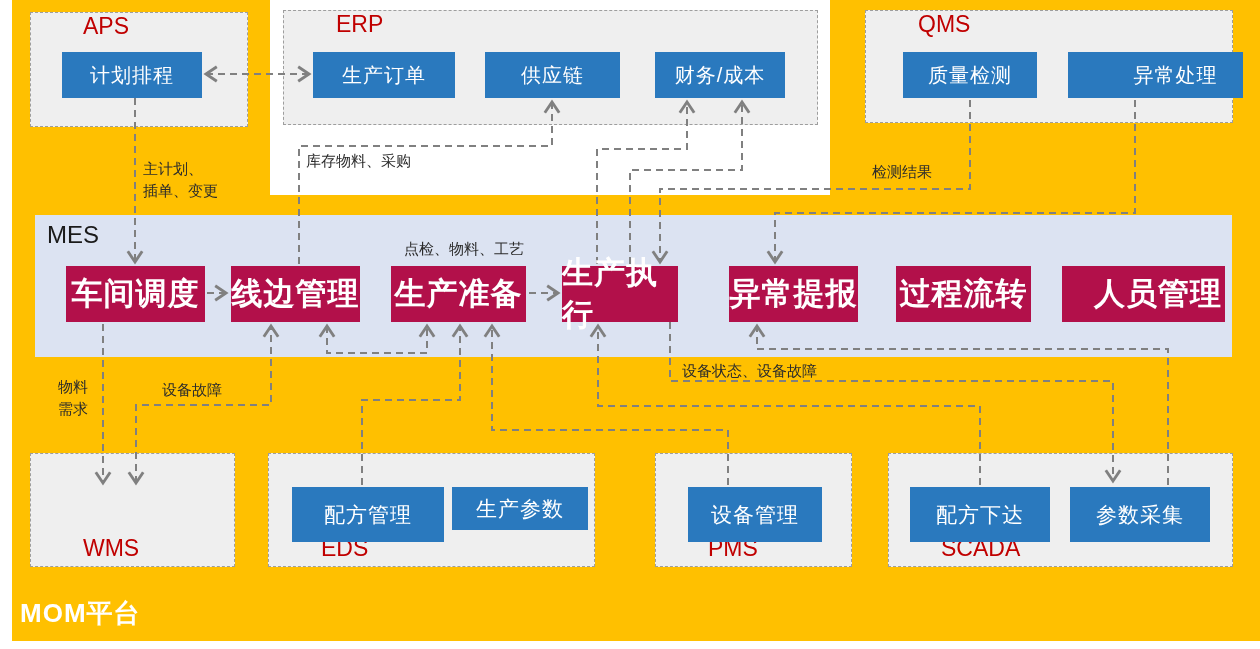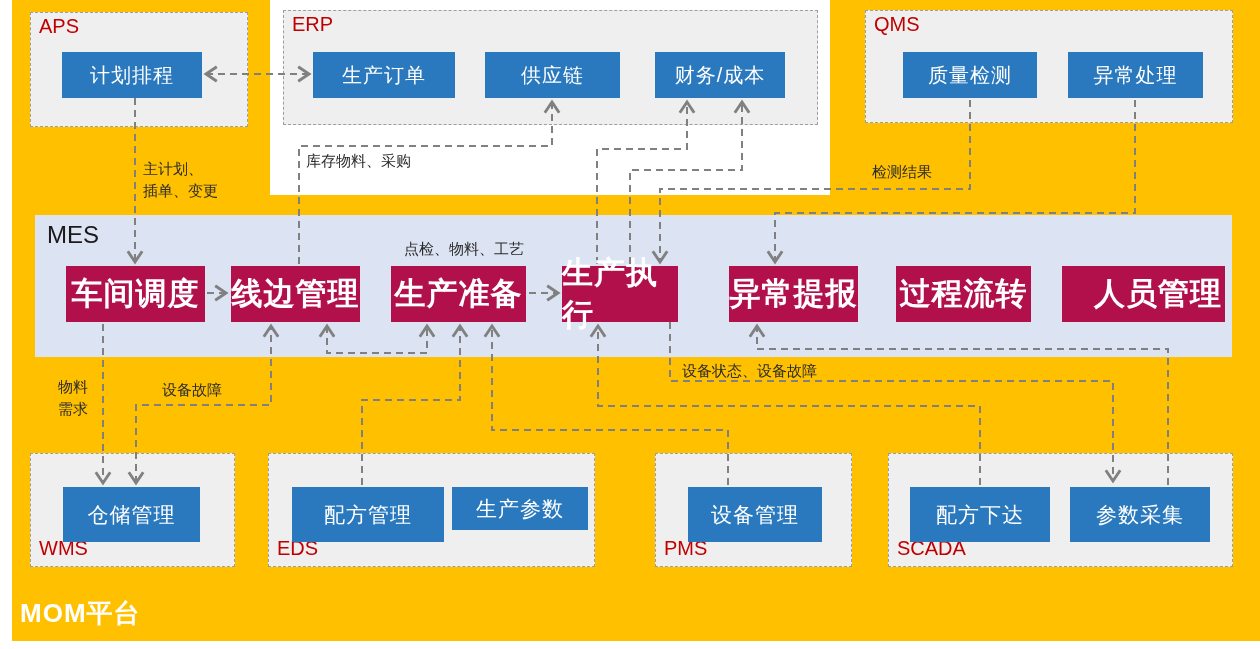--- a/index.html
+++ b/index.html
@@ -2,21 +2,21 @@
 <html><head>
 <meta charset="utf-8">
 <style>
   html,body{margin:0;padding:0;background:#ffffff;}
   #stage{position:relative;width:1260px;height:649px;background:#ffffff;overflow:hidden;
          font-family:"Liberation Sans","DejaVu Sans",sans-serif;}
   .abs{position:absolute;}
   #orange{left:12px;top:0;width:1248px;height:641px;background:#FFC000;}
   #erp-backdrop{left:270px;top:0;width:560px;height:195px;background:#ffffff;}
   .sysbox{background:#EFEFEF;border:1px dashed #9e9e9e;box-sizing:border-box;}
-  .syslabel{position:absolute;color:#C00000;font-size:20px;line-height:17px;}
+  .syslabel{position:absolute;color:#C00000;font-size:23px;line-height:17px;margin-left:44px;}
   .syslabel.tl{left:8px;top:5px;}
   .syslabel.bl{left:8px;bottom:9px;}
   .btn-blue{position:absolute;background:#2A79BE;color:#ffffff;display:flex;align-items:center;
             justify-content:center;font-size:20px;letter-spacing:1px;}
   .btn-blue.lower{font-size:21px;}
   .band{left:35px;top:215px;width:1197px;height:142px;background:#DCE3F2;}
   .mes-label{left:47px;top:221px;font-size:24px;color:#1a1a1a;}
   .btn-red{position:absolute;top:266px;height:56px;background:#B2104A;color:#ffffff;display:flex;
            align-items:center;justify-content:center;font-size:31px;font-weight:bold;letter-spacing:1px;}
   .cl{position:absolute;color:#2b2b2b;font-size:15px;line-height:1.45;white-space:pre-line;}
@@ -80,31 +80,30 @@
     <polyline class="conn" points="980,485 980,406 598,406 598,326" marker-end="url(#arw)"></polyline>
     <polyline class="conn" points="670,322 670,381 1113,381 1113,481" marker-end="url(#arw)"></polyline>
     <polyline class="conn" points="1168,485 1168,349 757,349 757,326" marker-end="url(#arw)"></polyline>
   </svg>
 
   <div class="btn-blue" style="left:62px;top:52px;width:140px;height:46px;">计划排程</div>
   <div class="btn-blue" style="left:313px;top:52px;width:142px;height:46px;">生产订单</div>
   <div class="btn-blue" style="left:485px;top:52px;width:135px;height:46px;">供应链</div>
   <div class="btn-blue" style="left:655px;top:52px;width:130px;height:46px;">财务/成本</div>
   <div class="btn-blue" style="left:903px;top:52px;width:134px;height:46px;">质量检测</div>
-  <div class="btn-blue" style="left:1068px;top:52px;width:135px;height:46px;">异常处理</div>
+  <div class="btn-blue" style="left:1068px;top:52px;width:135px;height:46px;padding-left:40px;">异常处理</div>
 
   <div class="btn-red" style="left:66px;width:139px;">车间调度</div>
   <div class="btn-red" style="left:231px;width:129px;">线边管理</div>
   <div class="btn-red" style="left:391px;width:135px;">生产准备</div>
   <div class="btn-red" style="left:562px;width:116px;">生产执行</div>
   <div class="btn-red" style="left:729px;width:129px;">异常提报</div>
   <div class="btn-red" style="left:896px;width:135px;">过程流转</div>
   <div class="btn-red" style="left:1062px;width:134px;padding-left:29px;">人员管理</div>
 
-  <div class="btn-blue lower" style="left:63px;top:487px;width:137px;height:55px;">仓储管理</div>
   <div class="btn-blue lower" style="left:292px;top:487px;width:152px;height:55px;">配方管理</div>
   <div class="btn-blue lower" style="left:452px;top:487px;width:136px;height:43px;">生产参数</div>
   <div class="btn-blue lower" style="left:688px;top:487px;width:134px;height:55px;">设备管理</div>
   <div class="btn-blue lower" style="left:910px;top:487px;width:140px;height:55px;">配方下达</div>
   <div class="btn-blue lower" style="left:1070px;top:487px;width:140px;height:55px;">参数采集</div>
 
   <div class="cl" style="left:143px;top:158px;">主计划、
 插单、变更</div>
   <div class="cl" style="left:306px;top:150px;">库存物料、采购</div>
   <div class="cl" style="left:872px;top:161px;">检测结果</div>

